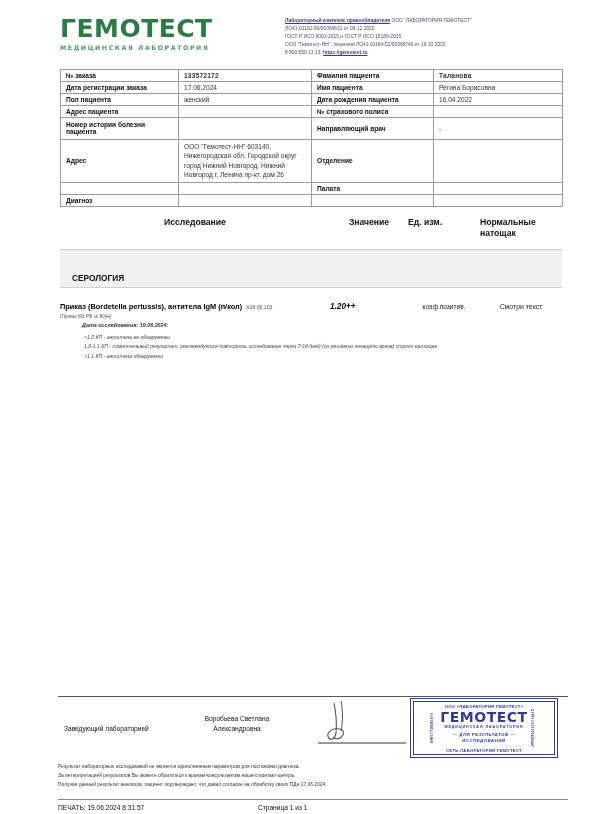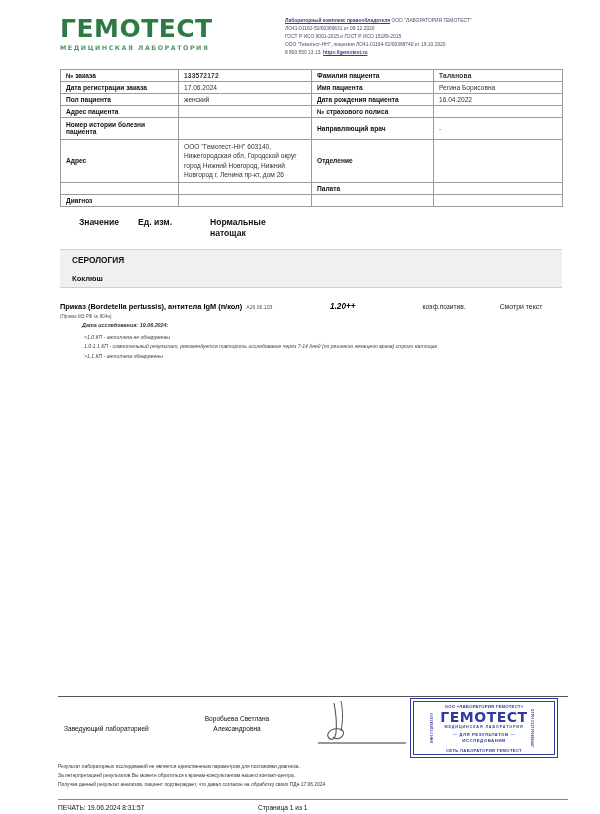--- a/index.html
+++ b/index.html
@@ -95,21 +95,21 @@
   .rh-study { flex: 0 0 270px; text-align: center; }
   .rh-value { flex: 0 0 78px; text-align: center; }
   .rh-unit  { flex: 0 0 72px; text-align: left; }
   .rh-norm  { flex: 1; text-align: left; line-height: 1.35; }
 
   .res-band {
     margin: 9px 28px 0 50px; width: 502px;
     background: #f0f0f0;
     border-top: 1px solid #cfcfcf;
     border-bottom: 1px solid #cfcfcf;
-    padding: 5px 0 4px 12px;
+    padding: 23px 0 4px 12px;
   }
   .sec-title { font-weight: 700; font-size: 8.3px; color: #111; }
   .sub-title { font-weight: 700; font-size: 7.6px; color: #111; margin-top: 9px; }
 
   .test-row {
     margin: 7px 28px 0 50px; width: 502px;
     display: flex; align-items: baseline;
   }
   .tr-name { flex: 0 0 270px; }
   .tr-name .nm { font-weight: 700; font-size: 7.4px; color: #000; }
@@ -250,31 +250,31 @@
     <tr class="rowfull">
       <td class="c1 lbl">Диагноз</td>
       <td class="c2 val"></td>
       <td class="c3 lbl"></td>
       <td class="c4 val"></td>
     </tr>
   </tbody>
       </table>
 
   <div class="res-head">
+    <div class="rh-study">Исследование</div>
     <div class="rh-value">Значение</div>
     <div class="rh-unit">Ед. изм.</div>
     <div class="rh-norm">
       <div>Нормальные</div>
       <div>натощак</div>
     </div>
   </div>
 
   <div class="res-band">
     <div class="sec-title">СЕРОЛОГИЯ</div>
-    <div class="sub-title">Коклюш</div>
   </div>
 
   <div class="test-row">
     <div class="tr-name">
       <span class="nm">Приказ (Bordetella pertussis), антитела IgM (п/кол)</span><span class="code">A26.06.103</span>
     </div>
     <div class="tr-value">1.20++</div>
     <div class="tr-unit">коэф.позитив.</div>
     <div class="tr-norm">Смотри текст</div>
   </div>

